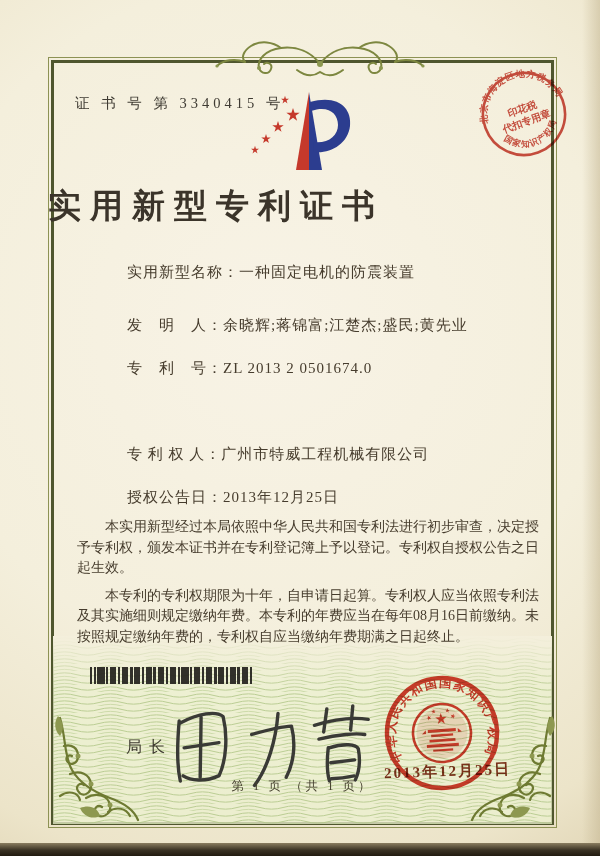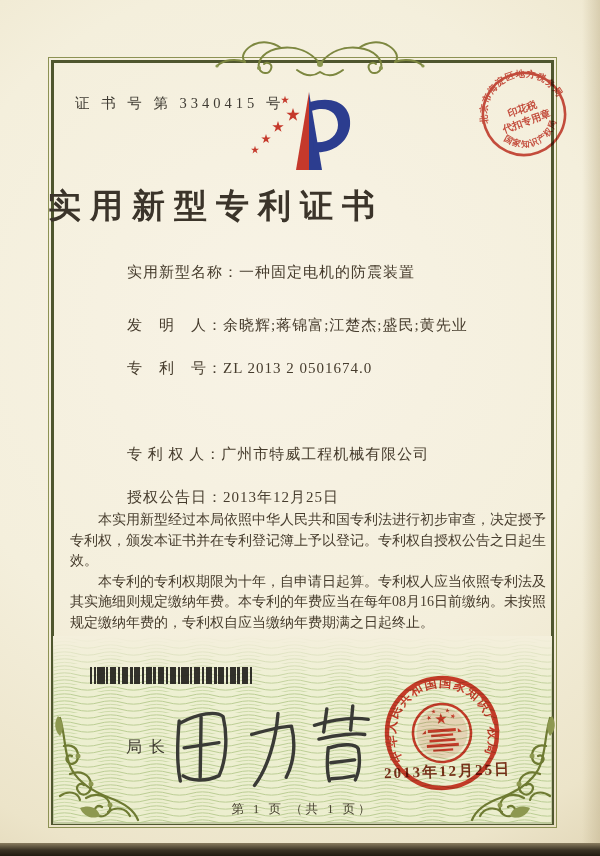--- a/index.html
+++ b/index.html
@@ -39,42 +39,42 @@
   }
   .field-row {
     position:absolute; left:83px; white-space:nowrap;
     font-size:15px; color:#463c2d; letter-spacing:1px;margin-left:44px;
   }
   .field-row .flabel { color:#463c2d; }
   .paras {
     left:70px; top:510px; width:476px;
     font-size:14px; line-height:20.6px; color:#463c2d; text-align:justify;
   }
-  .paras p { text-indent:2em; margin:0; }
+  .paras p { text-indent:2em; margin:7px; }
   .guilloche { left:53px; top:636px; }
   .barcode {
     left:90px; top:667px; width:162px; height:17px;
     background:
       repeating-linear-gradient(90deg,#23211d 0 2px,transparent 2px 4px),
       repeating-linear-gradient(90deg,#23211d 0 1px,transparent 1px 7px),
       repeating-linear-gradient(90deg,transparent 0 9px,#23211d 9px 12px);
     opacity:.92;
   }
   .director {
     left:126px; top:737px; font-size:16px; color:#3c382e; letter-spacing:7px;text-align:right;
   }
   .signature { left:158px; top:690px; transform:rotate(-2deg); }
   .seal { left:377px; top:668px; mix-blend-mode:multiply; }
   .seal-date {
     left:384px; top:762px; font-size:15px; color:#84351f; letter-spacing:2px;
     transform:rotate(-2deg); mix-blend-mode:multiply; font-weight:bold;
   }
   .tax-stamp { left:466px; top:56px; mix-blend-mode:multiply; }
   .footer {
-    left:48px; top:801px; width:509px; text-align:center;
+    left:48px; top:778px; width:509px; text-align:center;
     font-size:12.5px; color:#46412f; letter-spacing:3px;
   }
   .corner-br { left:468px; top:712px; transform:scaleX(-1); }
   .corner-bl { left:50px; top:712px; }
   .top-ornament { left:213px; top:38px; }
 </style>
 </head>
 <body>
 
 <div class="photo">

